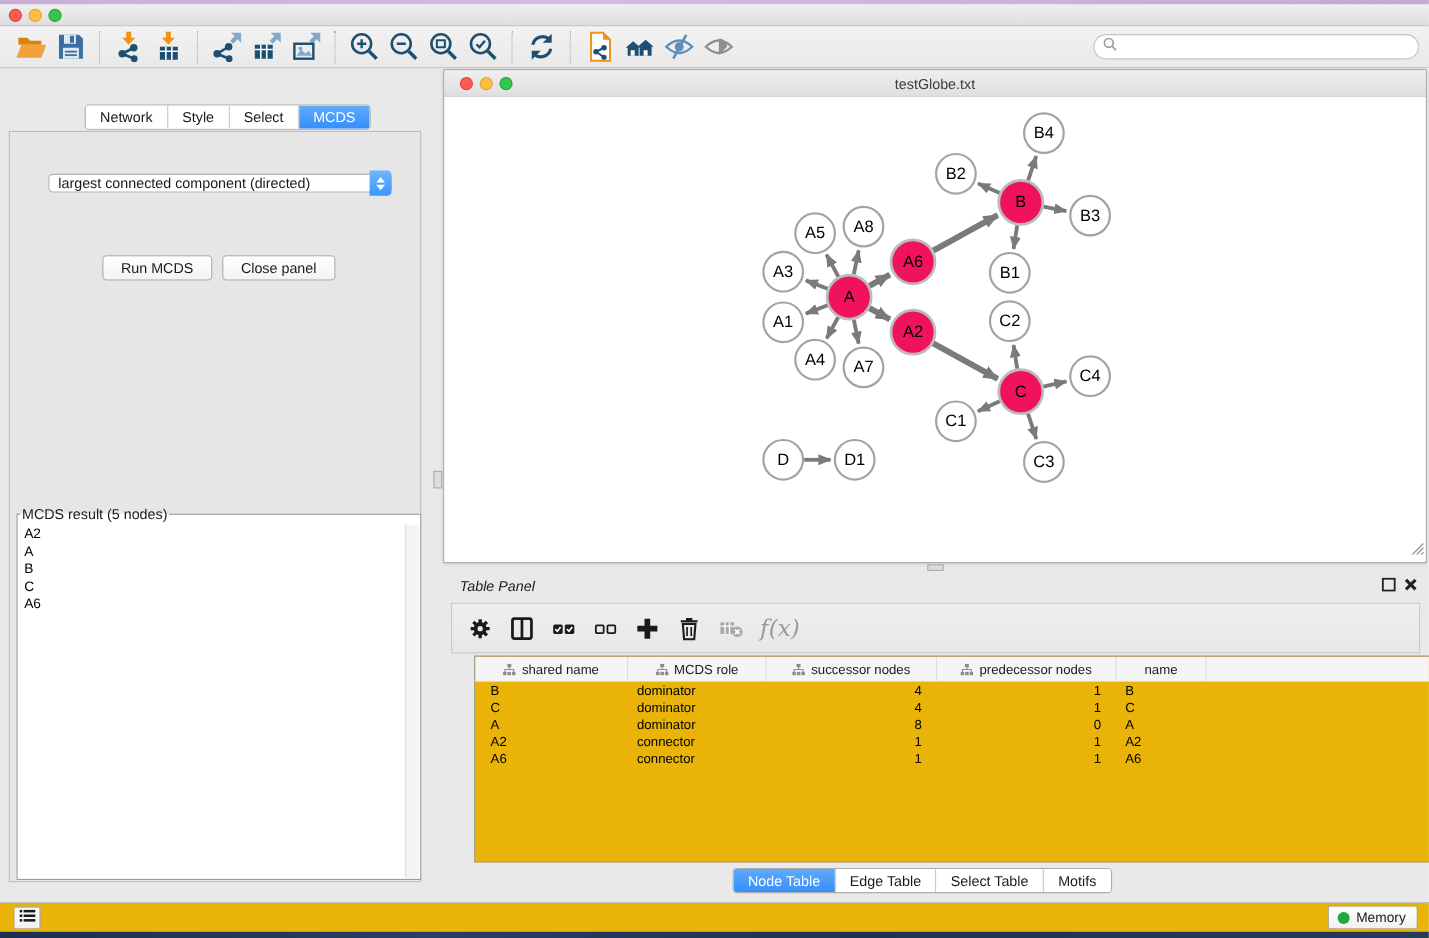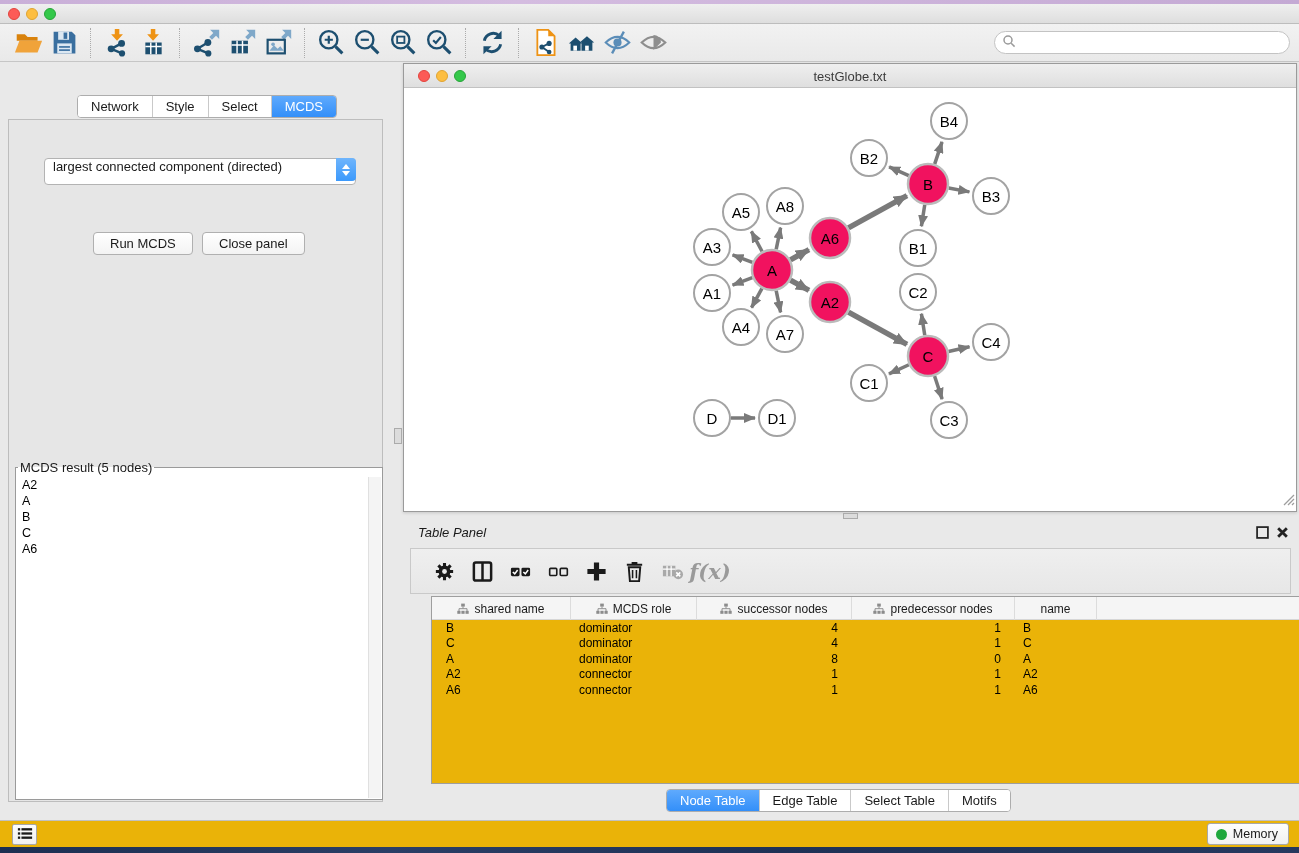--- a/index.html
+++ b/index.html
@@ -40,22 +40,22 @@
   .cp-title { position:absolute; left:12px; top:6px; font-size:13px; color:#1A1A1A; }
   .panel-icon { position:absolute; top:7px; width:13px; height:13px; cursor:default; }
   .cp-content { position:absolute; left:8px; top:119px; width:375px; height:683px;
     background:#E6E6E6; border:1px solid #BDBDBD; }
   .seg-tabs { position:absolute; display:inline-flex; border:1px solid #ADADAD; border-radius:4px; overflow:hidden; background:#FFF; }
   .seg-tab { font-size:13px; color:#1A1A1A; background:#FFF; padding:3px 13px; border-left:1px solid #C9C9C9; cursor:default; }
   .seg-tab:first-child { border-left:none; }
   .seg-tab.selected { background:linear-gradient(#5FAAFD,#338FF9); color:#FFF; }
   .cp-tabs { left:77px; top:95px; }
   .opt-label { position:absolute; left:0; width:375px; top:16px; text-align:center; font-size:13px; color:#1A1A1A; }
-  .dropdown { position:absolute; left:35px; top:38px; width:312px; height:27px; background:#FFF;
-    border:1px solid #B3B3B3; border-radius:4px; display:flex; }
+  .dropdown { position:absolute; left:35px; top:38px; width:312px; height:17px; background:#FFF;
+    border:1px solid #B3B3B3; border-radius:4px; display:flex; align-items:center; }
   .dropdown .dd-value { font-size:13px; color:#1A1A1A; padding-left:8px; flex:1; white-space:nowrap; overflow:hidden; }
   .dd-stepper { width:20px; height:23px; margin:-1px -1px -1px 0; border-radius:0 4px 4px 0;
     background:linear-gradient(#6FB5FC,#3B99FC); display:flex; flex-direction:column; align-items:center; justify-content:center; gap:2px; }
   .dd-up { width:0; height:0; border-left:4px solid transparent; border-right:4px solid transparent; border-bottom:5px solid #FFF; }
   .dd-down { width:0; height:0; border-left:4px solid transparent; border-right:4px solid transparent; border-top:5px solid #FFF; }
   .cp-btn { position:absolute; top:72px; height:23px; background:linear-gradient(#FFFFFF,#F3F3F3);
     border:1px solid #B0B0B0; border-radius:4px; font-size:13px; color:#1A1A1A; padding:0 16px;
     font-family:"Liberation Sans",sans-serif; cursor:default;margin-top:40px; }
   .btn-run { left:84px; }
   .btn-close { left:193px; }
@@ -76,21 +76,21 @@
   .net-canvas { position:relative; width:892px; height:423px; background:#FFF; overflow:hidden; }
   .resize-grip { position:absolute; right:1px; bottom:1px; }
   .splitter-v { position:absolute; left:394px; top:428px; width:8px; height:16px; background:#DCDCDC; border:1px solid #ABABAB; }
   .splitter-h { position:absolute; left:843px; top:513px; width:15px; height:6px; background:#DCDCDC; border:1px solid #ABABAB; }
 
   
   .tp-header { position:absolute; left:403px; top:518px; width:896px; height:28px; }
   .tp-title { position:absolute; left:15px; top:7px; font-size:13px; color:#1A1A1A;font-style:italic; }
   .tp-toolbar { position:absolute; left:410px; top:548px; width:881px; height:46px;
     background:linear-gradient(#EFEFEF,#E7E7E7); border:1px solid #C9C9C9; display:flex; align-items:center; padding-left:14px; }
-  .tpt-btn { width:38px; height:38px; display:flex; align-items:center; justify-content:center; cursor:default;font-weight:bold; }
+  .tpt-btn { width:38px; height:38px; display:flex; align-items:center; cursor:default; }
   .tpt-btn svg { width:23px; height:23px; }
   .fx-label { font-family:"DejaVu Serif", serif; font-style:italic; font-size:21px; color:#9A9A9A; }
   .node-table { position:absolute; left:410px; top:596px; width:881px; height:188px;
     background:#eab308; border:1px solid #9E9E9E; overflow:hidden;margin-left:21px; }
   .thead { display:flex; height:23px; background:#F5F5F5; border-bottom:1px solid #D6D6D6; }
   .th { display:flex; align-items:center; justify-content:center; gap:5px; font-size:12px; color:#1A1A1A;
     border-right:1px solid #DCDCDC; height:23px; cursor:default; }
   .trow { display:flex; height:15.5px; align-items:center; }
   .td { font-size:12px; color:#000; white-space:nowrap; overflow:hidden; }
   .td.a-left0 { padding-left:14px; } .td.a-left { padding-left:8px; }

